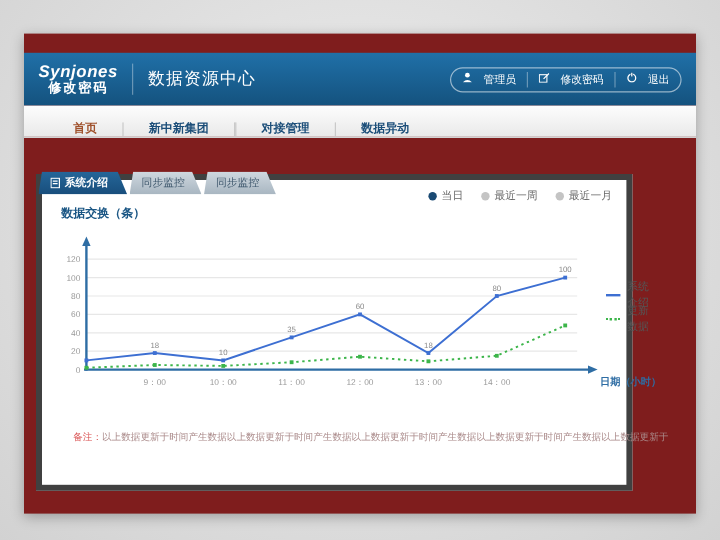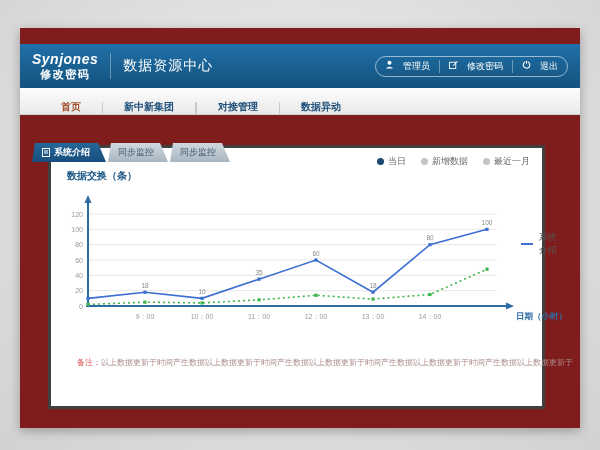--- a/index.html
+++ b/index.html
@@ -34,22 +34,22 @@
   
   .tabs { position:absolute; left:12px; top:99px; height:19px; display:flex; gap:2px; z-index:2; }
   .tab { height:19px; display:flex; align-items:center; justify-content:center; gap:4px;
     font-size:9px; padding:0 14px 0 10px; cursor:pointer;
     clip-path:polygon(0 100%, 3px 0, calc(100% - 8px) 0, 100% 100%);
     background:linear-gradient(#cfd8df,#a8b6c1); color:#3f586d;margin-top:16px; }
   .tab.active { background:linear-gradient(#256699,#184e7c); color:#fff; font-weight:bold; padding:0 16px 0 10px; }
   .tab svg { display:block; }
 
   
-  .panel { position:absolute; left:28px; top:117px; width:497px; height:264px;
-    border:3px solid #404040; background:#fff; }
+  .panel { position:absolute; left:10px; top:117px; width:497px; height:264px;
+    border:5px solid #404040; background:#fff; }
   .range-row { position:absolute; top:7px; right:12px; display:flex; gap:15px; font-size:9px; color:#666; }
   .range-opt { display:flex; align-items:center; gap:4px; cursor:pointer; }
   .dot { width:7px; height:7px; border-radius:50%; background:#c4c4c4; }
   .dot.sel { background:#1a4a73; }
   .chart-title { position:absolute; left:16px; top:21px; font-size:10px; font-weight:bold; color:#1a5684; }
   .chart-svg { position:absolute; left:8px; top:30px; }
   .legend { position:absolute; left:470px; top:86px; font-size:9px; color:#555; }
   .legend-row { display:flex; align-items:center; gap:6px; height:20px; }
   .lg-line { width:22px; height:0; border-top:2px solid #3d6fd2; }
   .lg-dots { width:22px; height:0; border-top:2px dotted #3cb54a; }
@@ -131,21 +131,21 @@
   </div>
 
   <div class="panel">
     <div class="range-row">
       <div class="range-opt">
         <span class="dot sel"></span>
         <span>当日</span>
       </div>
       <div class="range-opt">
         <span class="dot"></span>
-        <span>新增数据</span>
+        <span>最近一周</span>
       </div>
       <div class="range-opt">
         <span class="dot"></span>
         <span>最近一月</span>
       </div>
     </div>
 
     <div class="chart-title">数据交换（条）</div>
 
     <svg class="chart-svg" id="chart" width="505" height="155">
@@ -198,20 +198,24 @@
         <rect x="312.4" y="119.5" width="3.2" height="3.2" fill="#3cb54a"></rect>
         <rect x="369.4" y="114.9" width="3.2" height="3.2" fill="#3cb54a"></rect>
         <rect x="426.4" y="89.6" width="3.2" height="3.2" fill="#3cb54a"></rect>
       </svg>
 
     <div class="legend">
       <div class="legend-row">
         <span class="lg-line"></span>
         <span>系统介绍</span>
       </div>
+      <div class="legend-row">
+        <span class="lg-dots"></span>
+        <span>更新数据</span>
+      </div>
     </div>
 
     <div class="note">
       <b>备注：</b><span>以上数据更新于时间产生数据以上数据更新于时间产生数据以上数据更新于时间产生数据以上数据更新于时间产生数据以上数据更新于</span>
     </div>
   </div>
 
 </div>
 
 </body></html>

